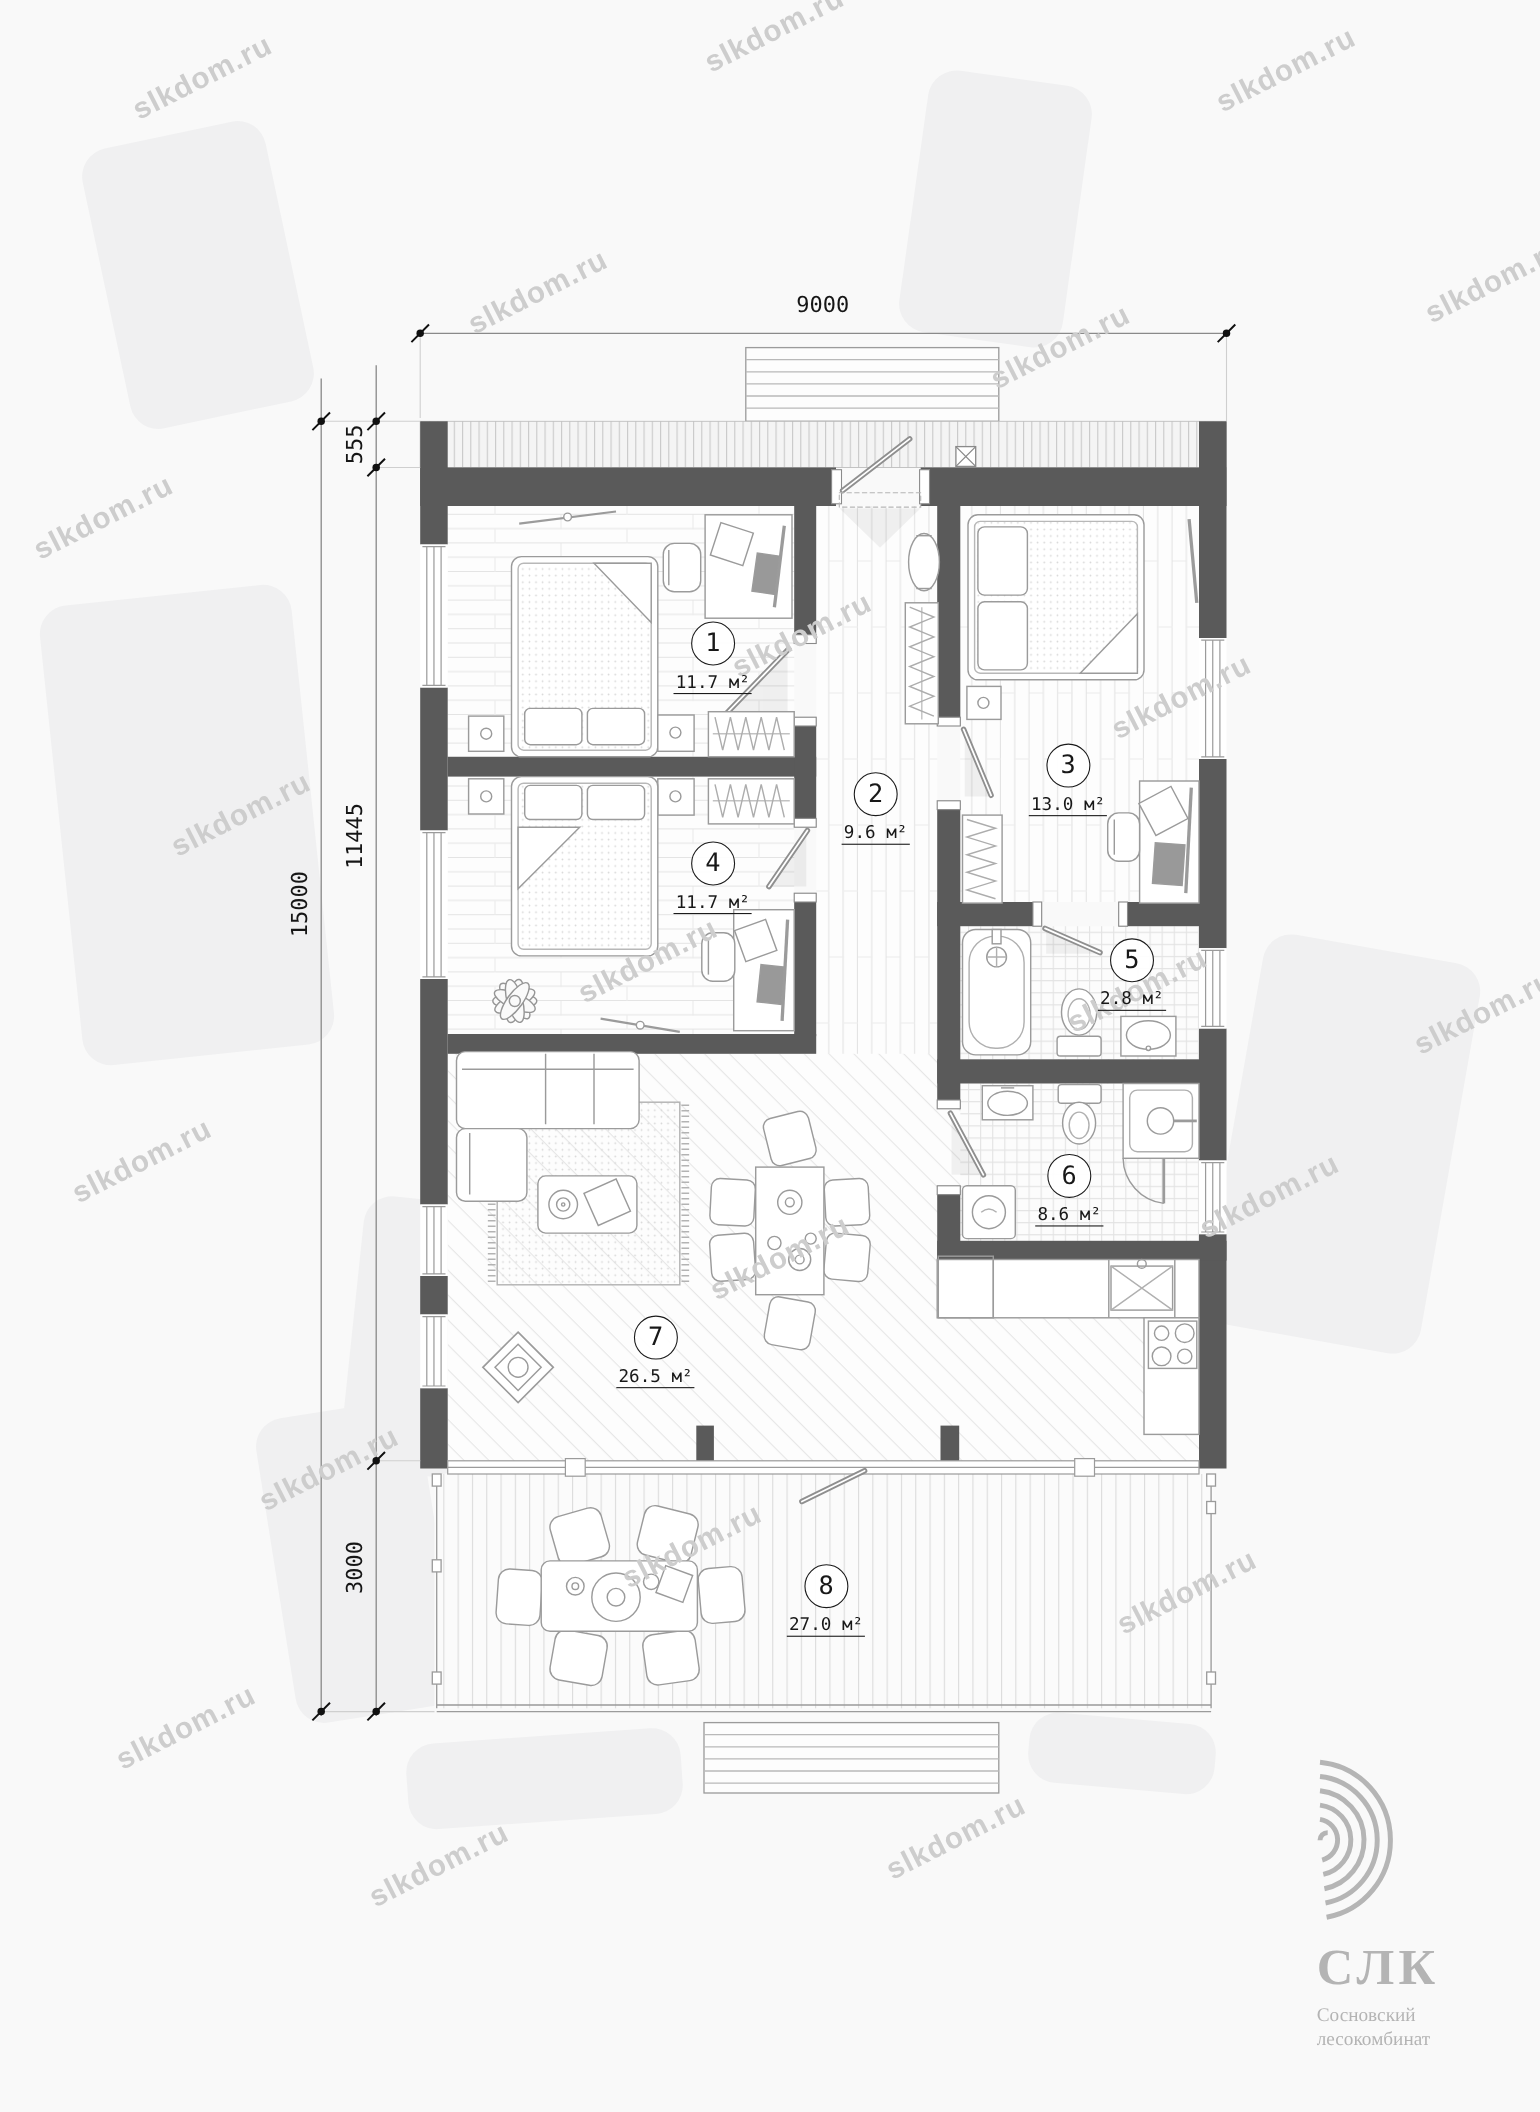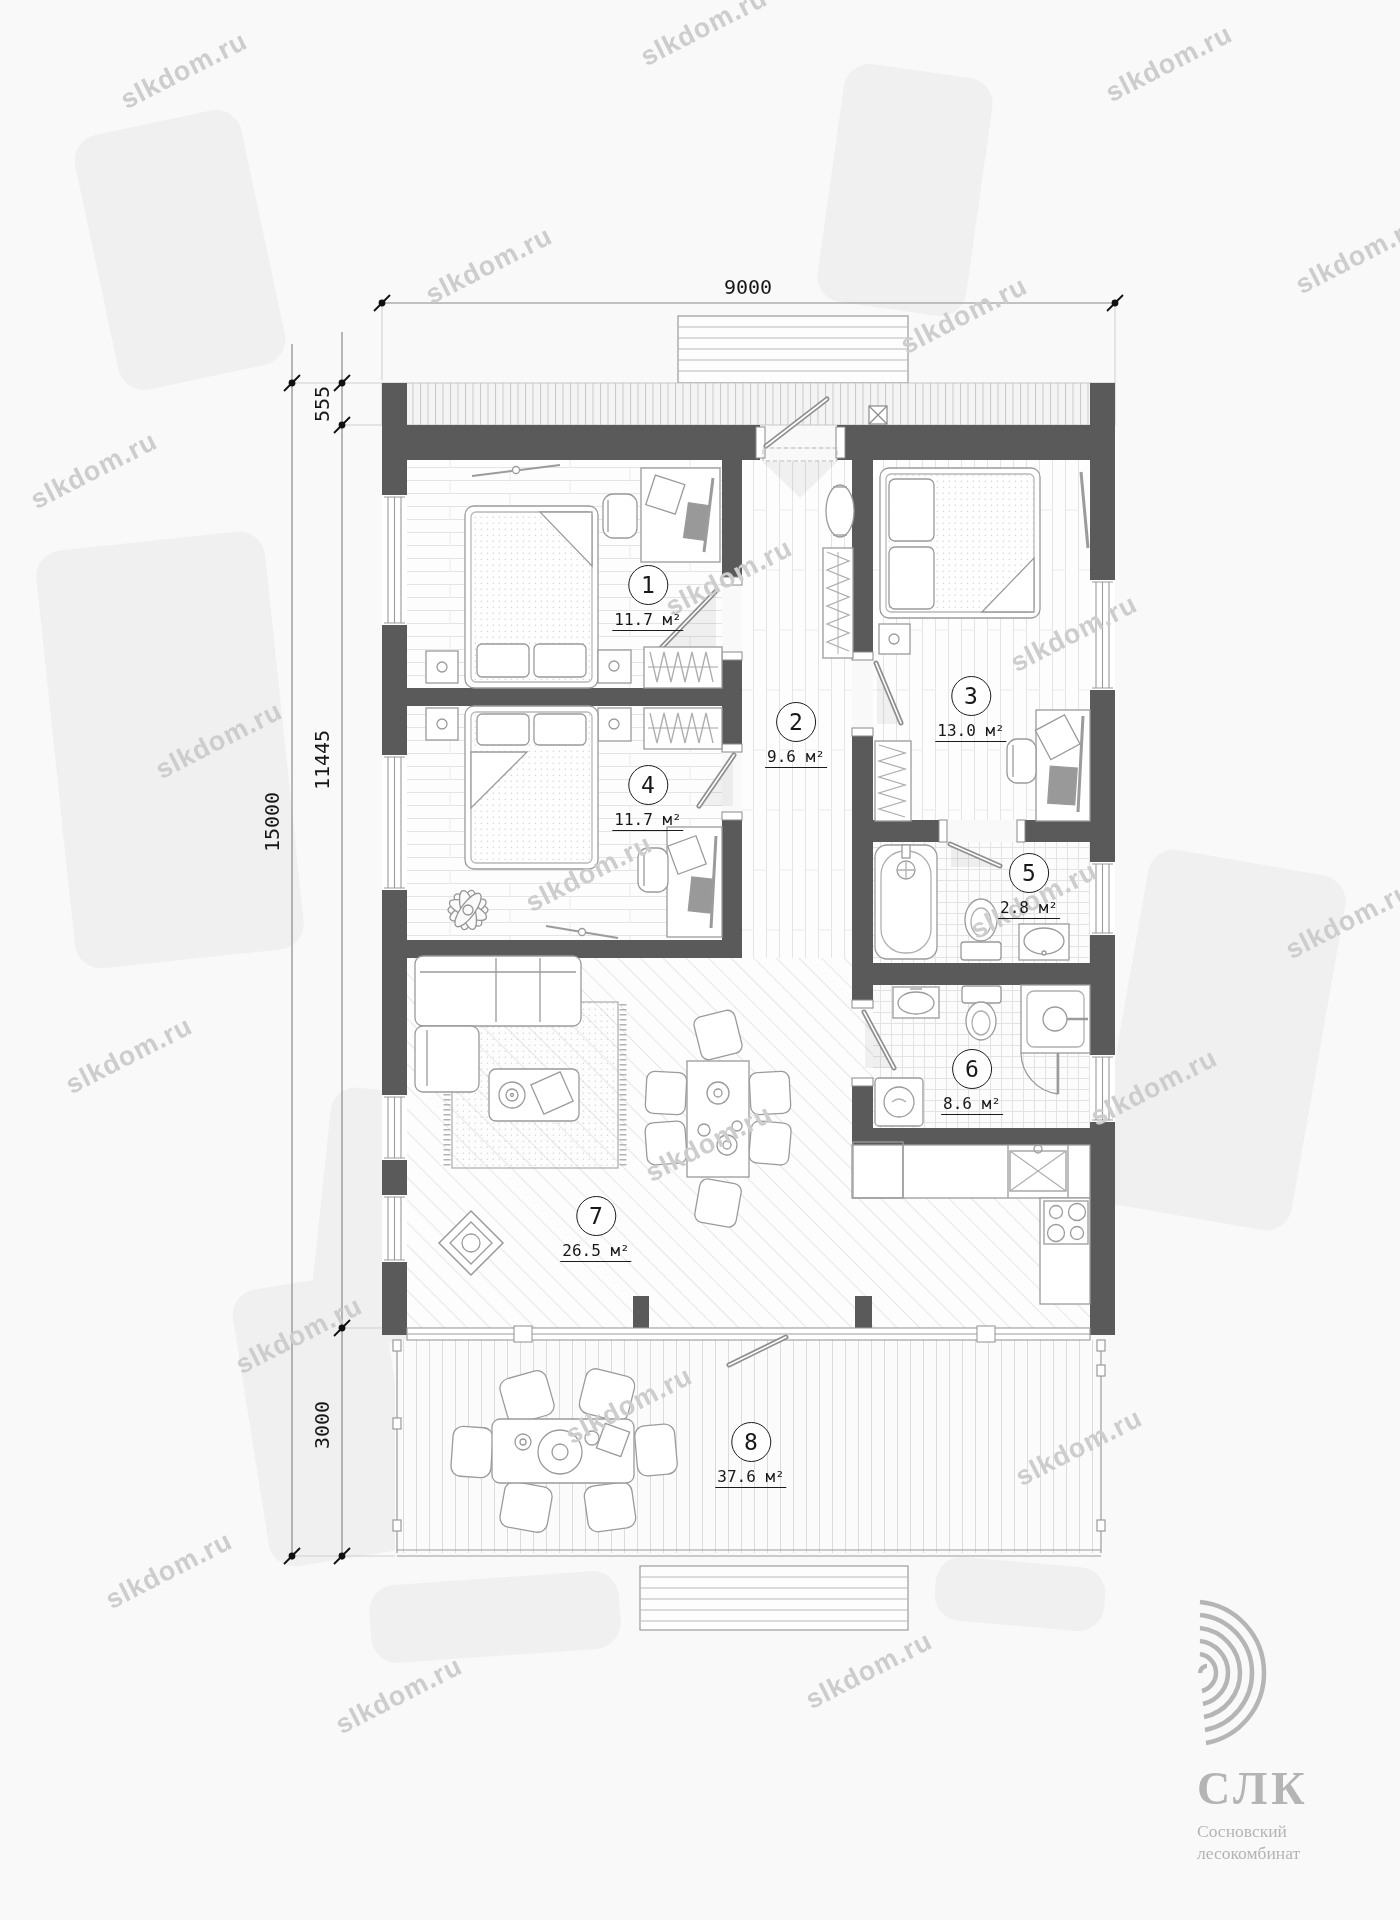--- a/index.html
+++ b/index.html
@@ -541,24 +541,24 @@
   <div class="room-label" style="left:596px;top:1196px">
     <div class="rl-circle">
         <span>7</span>
       </div>
     <span class="rl-area">26.5 м²</span>
   </div>
   <div class="room-label" style="left:751px;top:1422px">
     <div class="rl-circle">
         <span>8</span>
       </div>
-    <span class="rl-area">37.6 м²</span>
-  </div>
-
-  <div class="dim" style="left:748px;top:287px">9000</div>
+    <span class="rl-area">27.0 м²</span>
+  </div>
+
+  <div class="dim" style="left:748px;top:277px">9000</div>
   <div class="dim v" style="left:322px;top:404px">555</div>
   <div class="dim v" style="left:322px;top:760px">11445</div>
   <div class="dim v" style="left:272px;top:822px">15000</div>
   <div class="dim v" style="left:322px;top:1425px">3000</div>
 
   <div class="logo">
     <svg width="84" height="150" viewBox="0 0 84 150">
       <g fill="none" stroke="#b5b5b5" stroke-width="4.5">
         <path d="M3,75 a7,7 0 0 1 7,-7"></path>
         <path d="M3,56 a19,19 0 0 1 16,18 a19,19 0 0 1 -14,19"></path>

